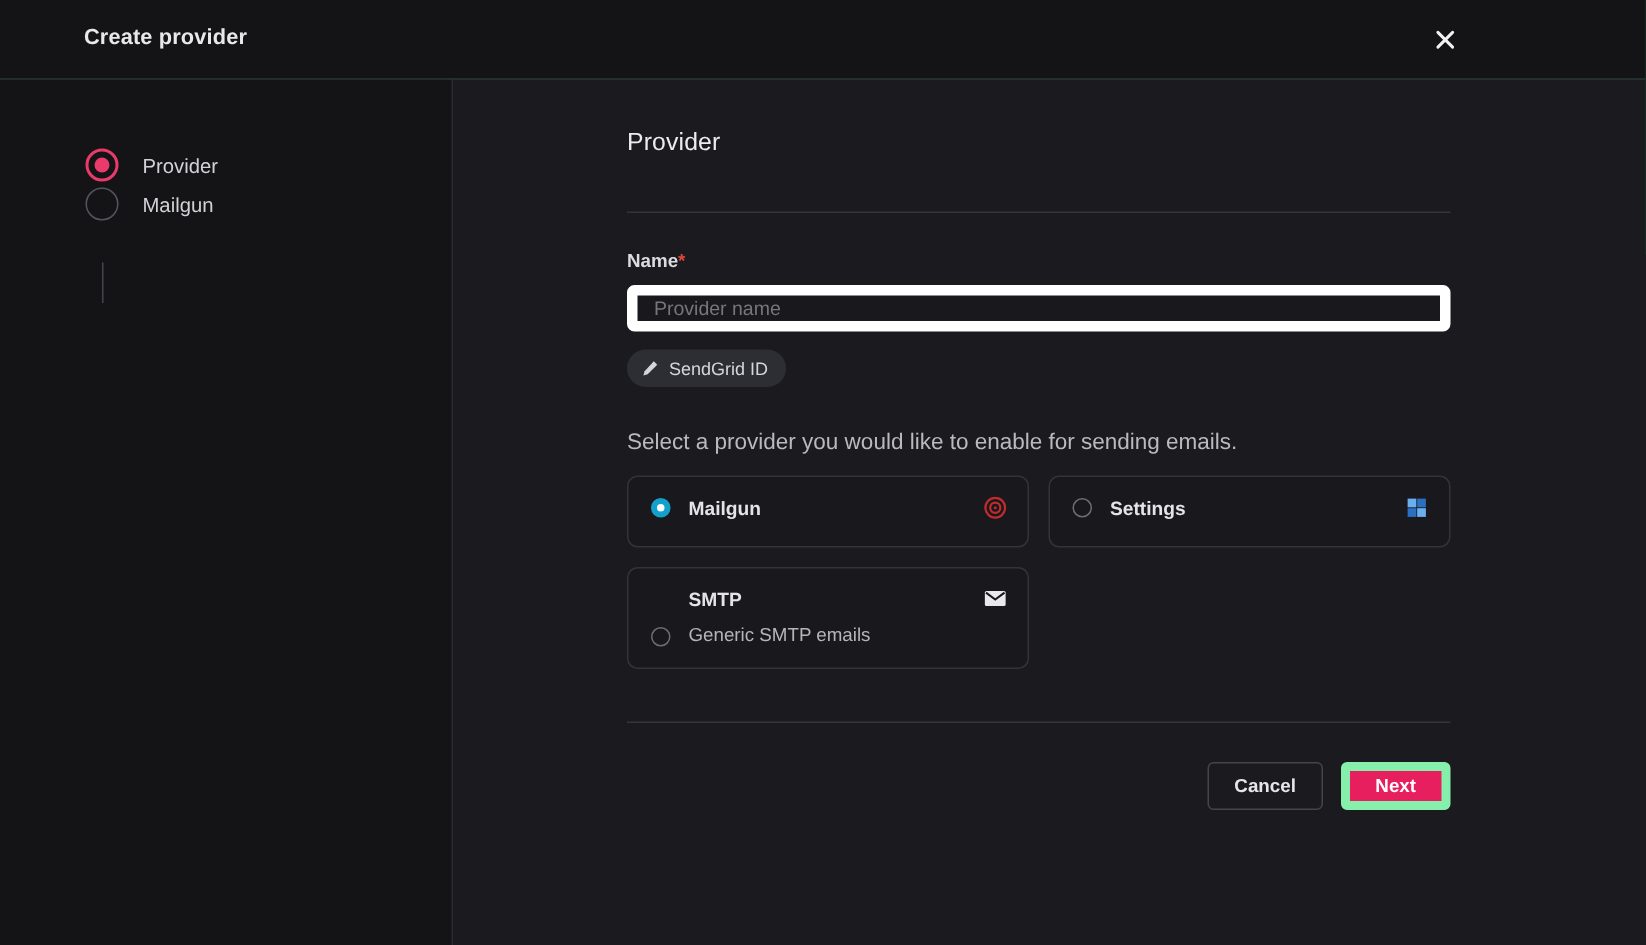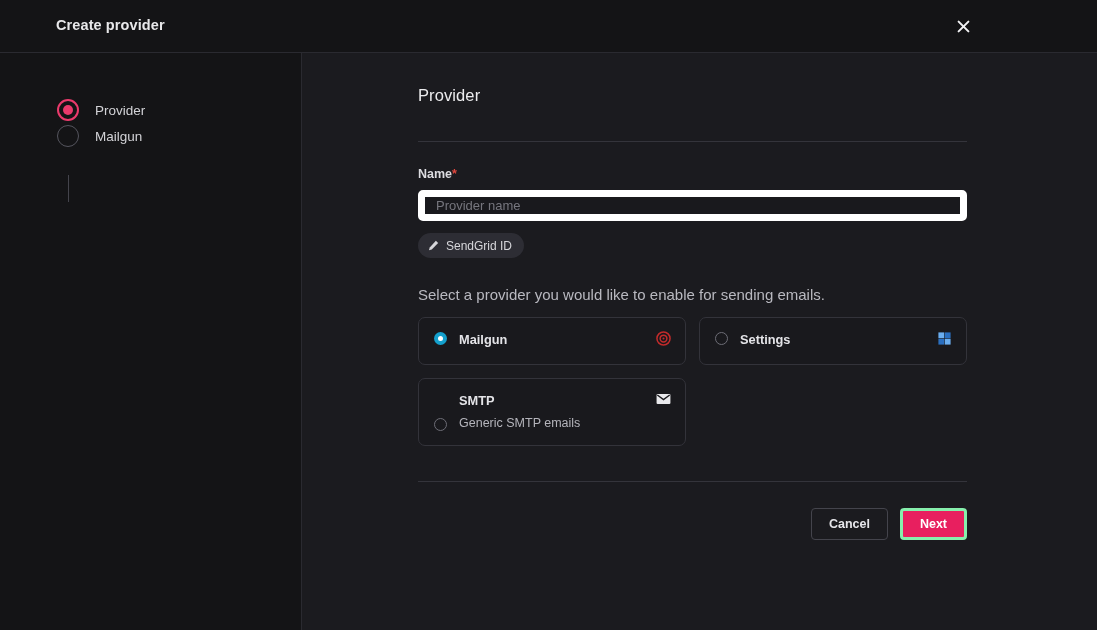--- a/index.html
+++ b/index.html
@@ -273,21 +273,21 @@
     cursor: pointer;
     padding: 0 17px;
   }
   .btn-secondary {
     background: #1b1b1f;
     border: 1px solid #44444c;
     color: #e6e6ea;
   }
   .btn-primary {
     background: #e81f5f;
-    border: 3px solid #86efac;
+    border: 6px solid #86efac;
     color: #ffffff;
   }
 </style>
 </head>
 <body>
 
 <div class="modal">
 
   <div class="modal-header">
     <div class="modal-title">Create provider</div>

